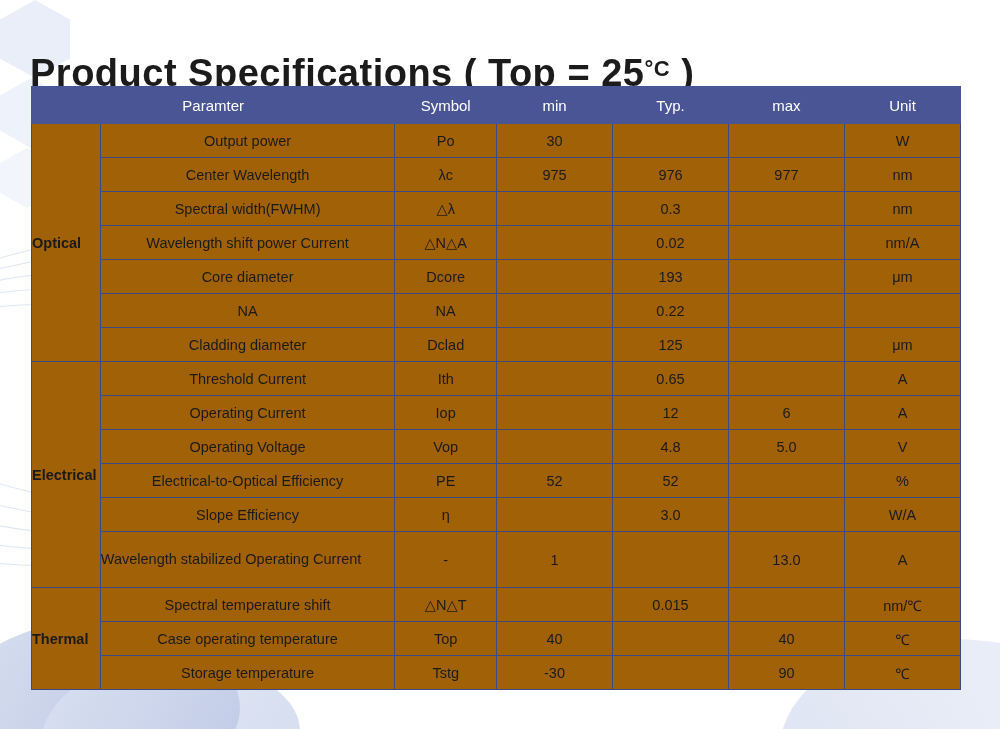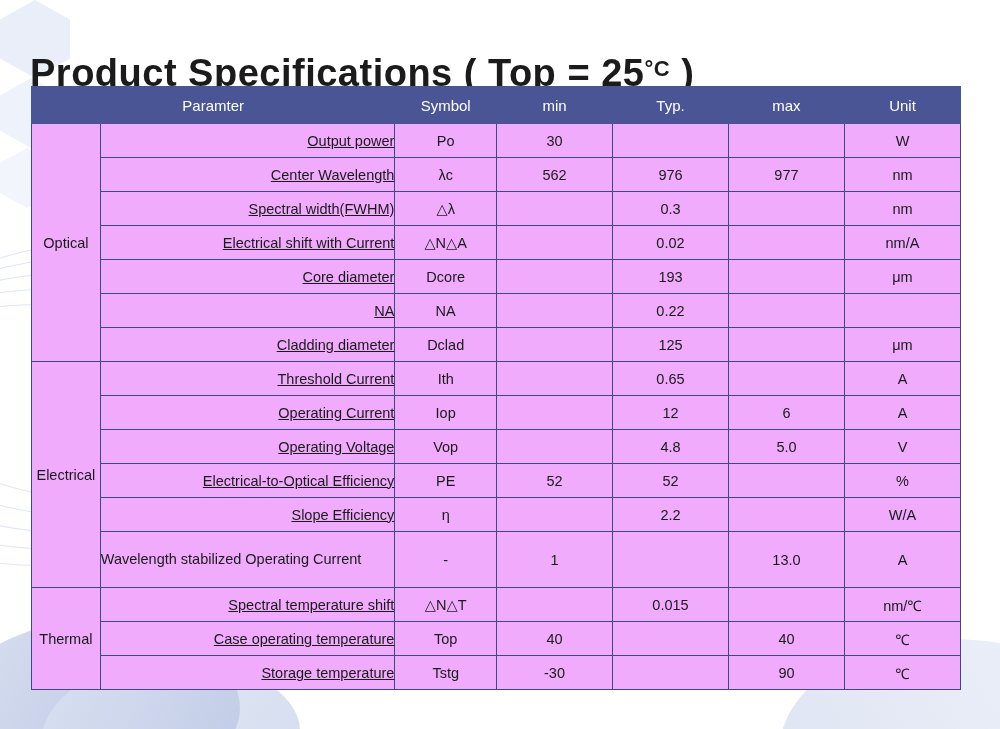--- a/index.html
+++ b/index.html
@@ -98,46 +98,45 @@
   .table-wrap {
     position: absolute;
     left: 31px;
     top: 86px;
     width: 930px;
   }
   table.spec {
     border-collapse: collapse;
     width: 930px;
     table-layout: fixed;
-    background: #f0abfc;
+    background: #a16207;
   }
   table.spec th {
     background: #4a5595;
     color: #ffffff;
     font-size: 15px;
     font-weight: normal;
     height: 34px;
     border: 1px solid #4a5595;
     text-align: center;
   }
   table.spec td {
     border: 1px solid #3b4a86;
     font-size: 14.5px;
     color: #1a1a1a;
     height: 33px;
     padding: 0 0;
   }
   td.cat {
-    text-align: center;
     font-size: 14.5px;
+    font-weight: bold;
   }
   td.param {
     padding-left: 12px;
-    text-align: right;
-    text-decoration: underline;
+    text-align: center;
   }
   td.ctr {
     text-align: center;
   }
   .two-line {
     padding-left: 12px;
     line-height: 1.25;
   }
   .ital { }
 </style>
@@ -190,35 +189,35 @@
         <td class="param">Output power</td>
         <td class="ctr">Po</td>
         <td class="ctr">30</td>
         <td class="ctr"></td>
         <td class="ctr"></td>
         <td class="ctr">W</td>
       </tr>
       <tr>
         <td class="param">Center Wavelength</td>
         <td class="ctr">λc</td>
-        <td class="ctr">562</td>
+        <td class="ctr">975</td>
         <td class="ctr">976</td>
         <td class="ctr">977</td>
         <td class="ctr">nm</td>
       </tr>
       <tr>
         <td class="param">Spectral width(FWHM)</td>
         <td class="ctr">△λ</td>
         <td class="ctr"></td>
         <td class="ctr">0.3</td>
         <td class="ctr"></td>
         <td class="ctr">nm</td>
       </tr>
       <tr>
-        <td class="param">Electrical shift with Current</td>
+        <td class="param">Wavelength shift power Current</td>
         <td class="ctr ital">△N△A</td>
         <td class="ctr"></td>
         <td class="ctr">0.02</td>
         <td class="ctr"></td>
         <td class="ctr">nm/A</td>
       </tr>
       <tr>
         <td class="param">Core diameter</td>
         <td class="ctr">Dcore</td>
         <td class="ctr"></td>
@@ -273,21 +272,21 @@
         <td class="ctr">PE</td>
         <td class="ctr">52</td>
         <td class="ctr">52</td>
         <td class="ctr"></td>
         <td class="ctr">%</td>
       </tr>
       <tr>
         <td class="param">Slope Efficiency</td>
         <td class="ctr">η</td>
         <td class="ctr"></td>
-        <td class="ctr">2.2</td>
+        <td class="ctr">3.0</td>
         <td class="ctr"></td>
         <td class="ctr">W/A</td>
       </tr>
       <tr style="height:56px">
         <td class="two-line">Wavelength stabilized Operating Current</td>
         <td class="ctr">-</td>
         <td class="ctr">1</td>
         <td class="ctr"></td>
         <td class="ctr">13.0</td>
         <td class="ctr">A</td>

